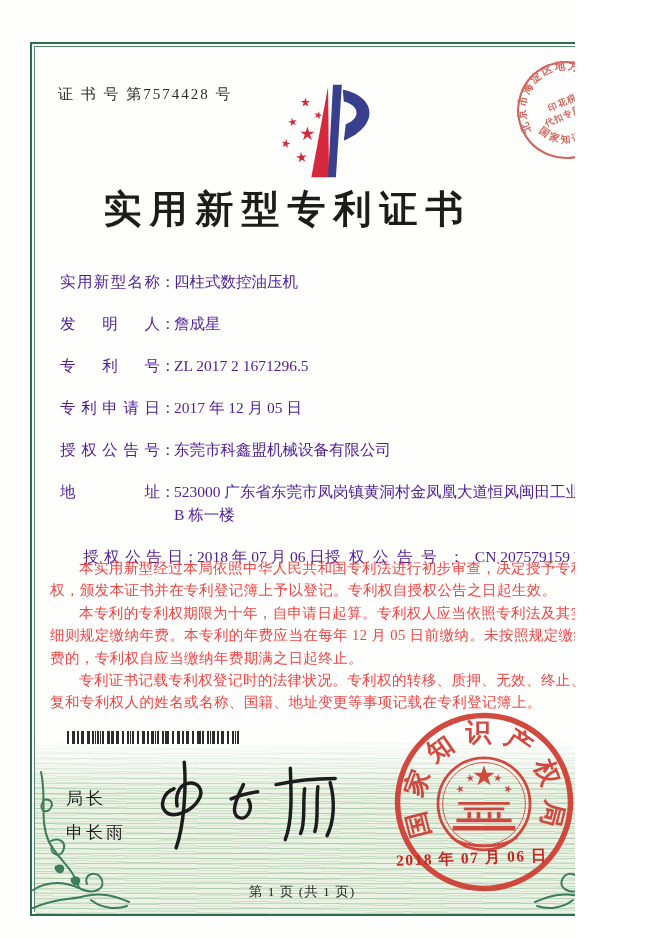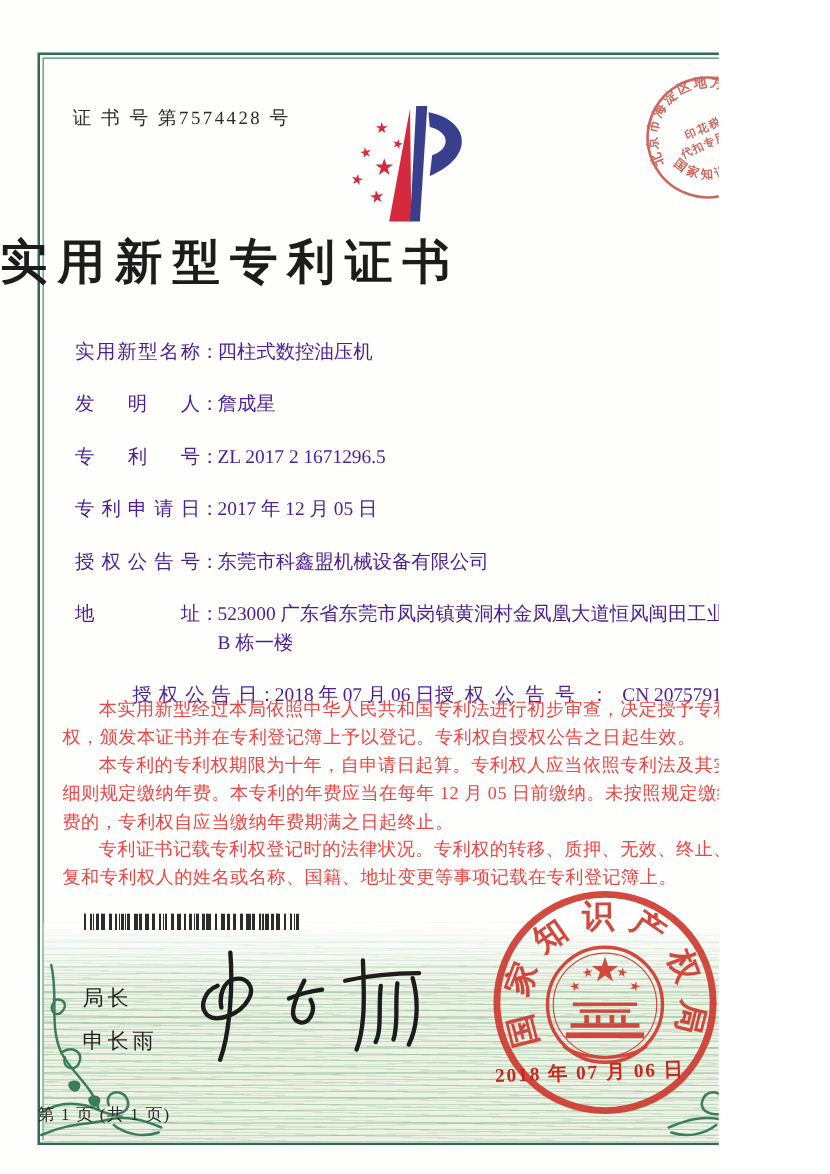--- a/index.html
+++ b/index.html
@@ -35,30 +35,30 @@
   .cert-no{position:absolute; left:58px; top:85px; font-size:15px; letter-spacing:2px; color:#2a2a2a; z-index:3;}
 
   .logo{position:absolute; left:272px; top:82px; width:118px; height:100px; z-index:3;}
 
   .tax-stamp{
     position:absolute; left:514px; top:58px; width:104px; height:104px; z-index:3;
     transform:rotate(-24deg); opacity:.82;
   }
 
   .title{
-    position:absolute; left:0; top:184px; width:100%; z-index:3;
+    position:absolute; left:0; top:184px; width:100%; text-align:center; z-index:3;
     font-size:38px; font-weight:700; letter-spacing:8px; color:#1c1c1c;
   }
 
   .fields{position:absolute; left:60px; top:270px; width:548px; font-size:15.5px; z-index:3; color:#4c1d95;}
   .frow{display:flex; line-height:23px; margin-bottom:19px;}
   .flabel{flex:none; width:100px; text-align:justify; text-align-last:justify;}
   .fcolon{flex:none; width:14px;}
   .fvalue{flex:1;}
-  .frow.split{justify-content:flex-end;}
+  .frow.split{justify-content:center;}
   .frow.split .halfL{display:flex;}
   .frow.split .halfR{display:flex;gap:12px;}
   .flabel.wide{width:112px;}
 
   .paras{
     position:absolute; left:50px; top:557px; width:564px; z-index:3;
     font-size:14.5px; line-height:22.4px; color:#ef4444; 
   }
   .paras p{margin:0; text-indent:2em; letter-spacing:.4px;}
 
@@ -80,21 +80,21 @@
 
   .seal{position:absolute; left:392px; top:710px; width:184px; height:184px; z-index:4; opacity:.92;}
   .seal-date{
     position:absolute; left:396px; top:848px; z-index:5;
     color:#c8271f; font-size:15.5px; font-weight:600; letter-spacing:1.5px;
     transform:rotate(-2deg);
   }
 
   .footer{
     position:absolute; left:30px; top:883px; width:602px; z-index:3;
-    padding-right:58px; box-sizing:border-box;
+    text-align:center; padding-right:58px; box-sizing:border-box;
     font-size:13.5px; letter-spacing:1px; color:#2a2a2a;
   }
   svg text{user-select:none;}
 </style>
 </head>
 <body>
 
 <div id="page">
 
   <div class="guilloche"></div>

